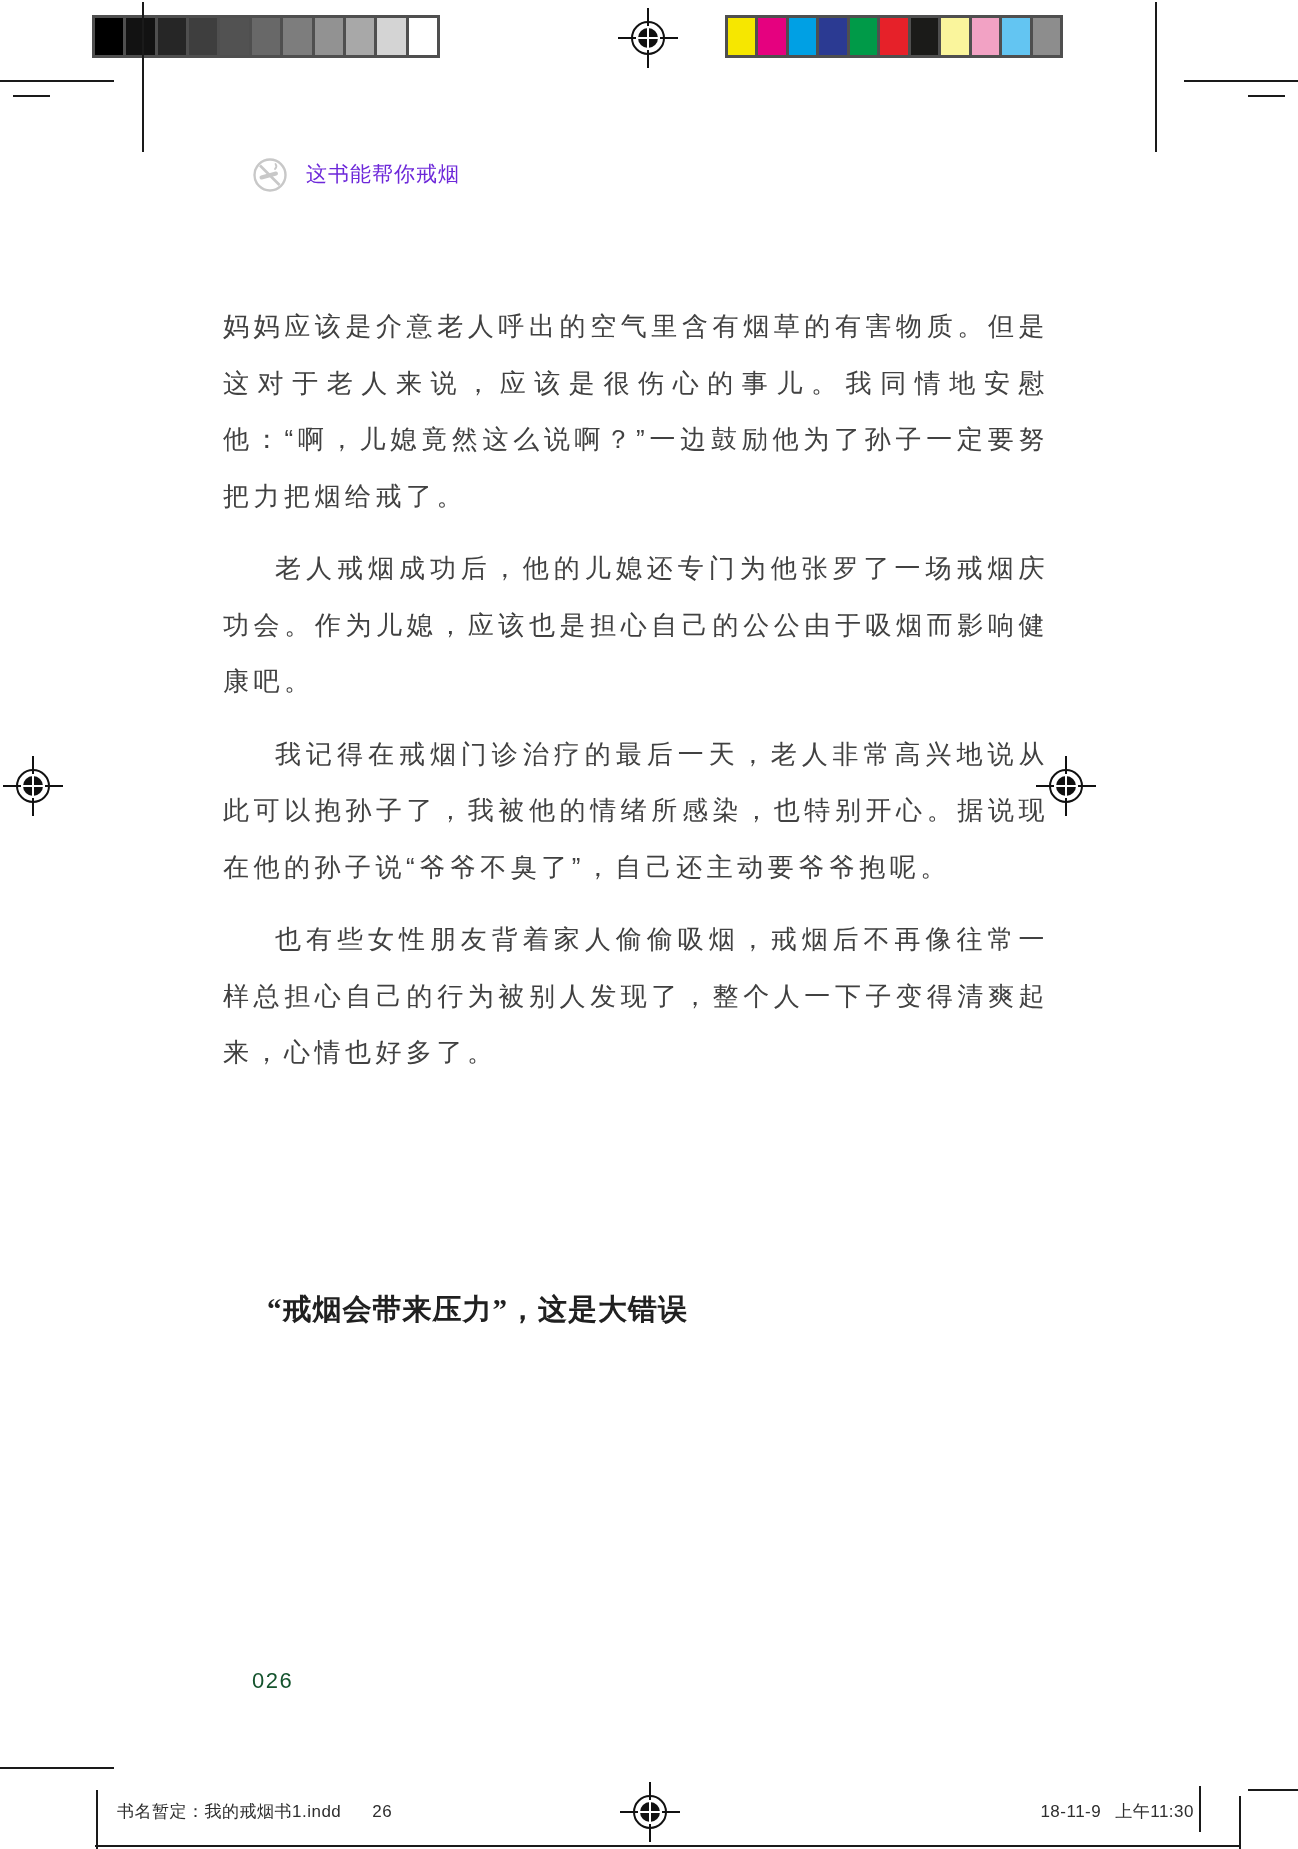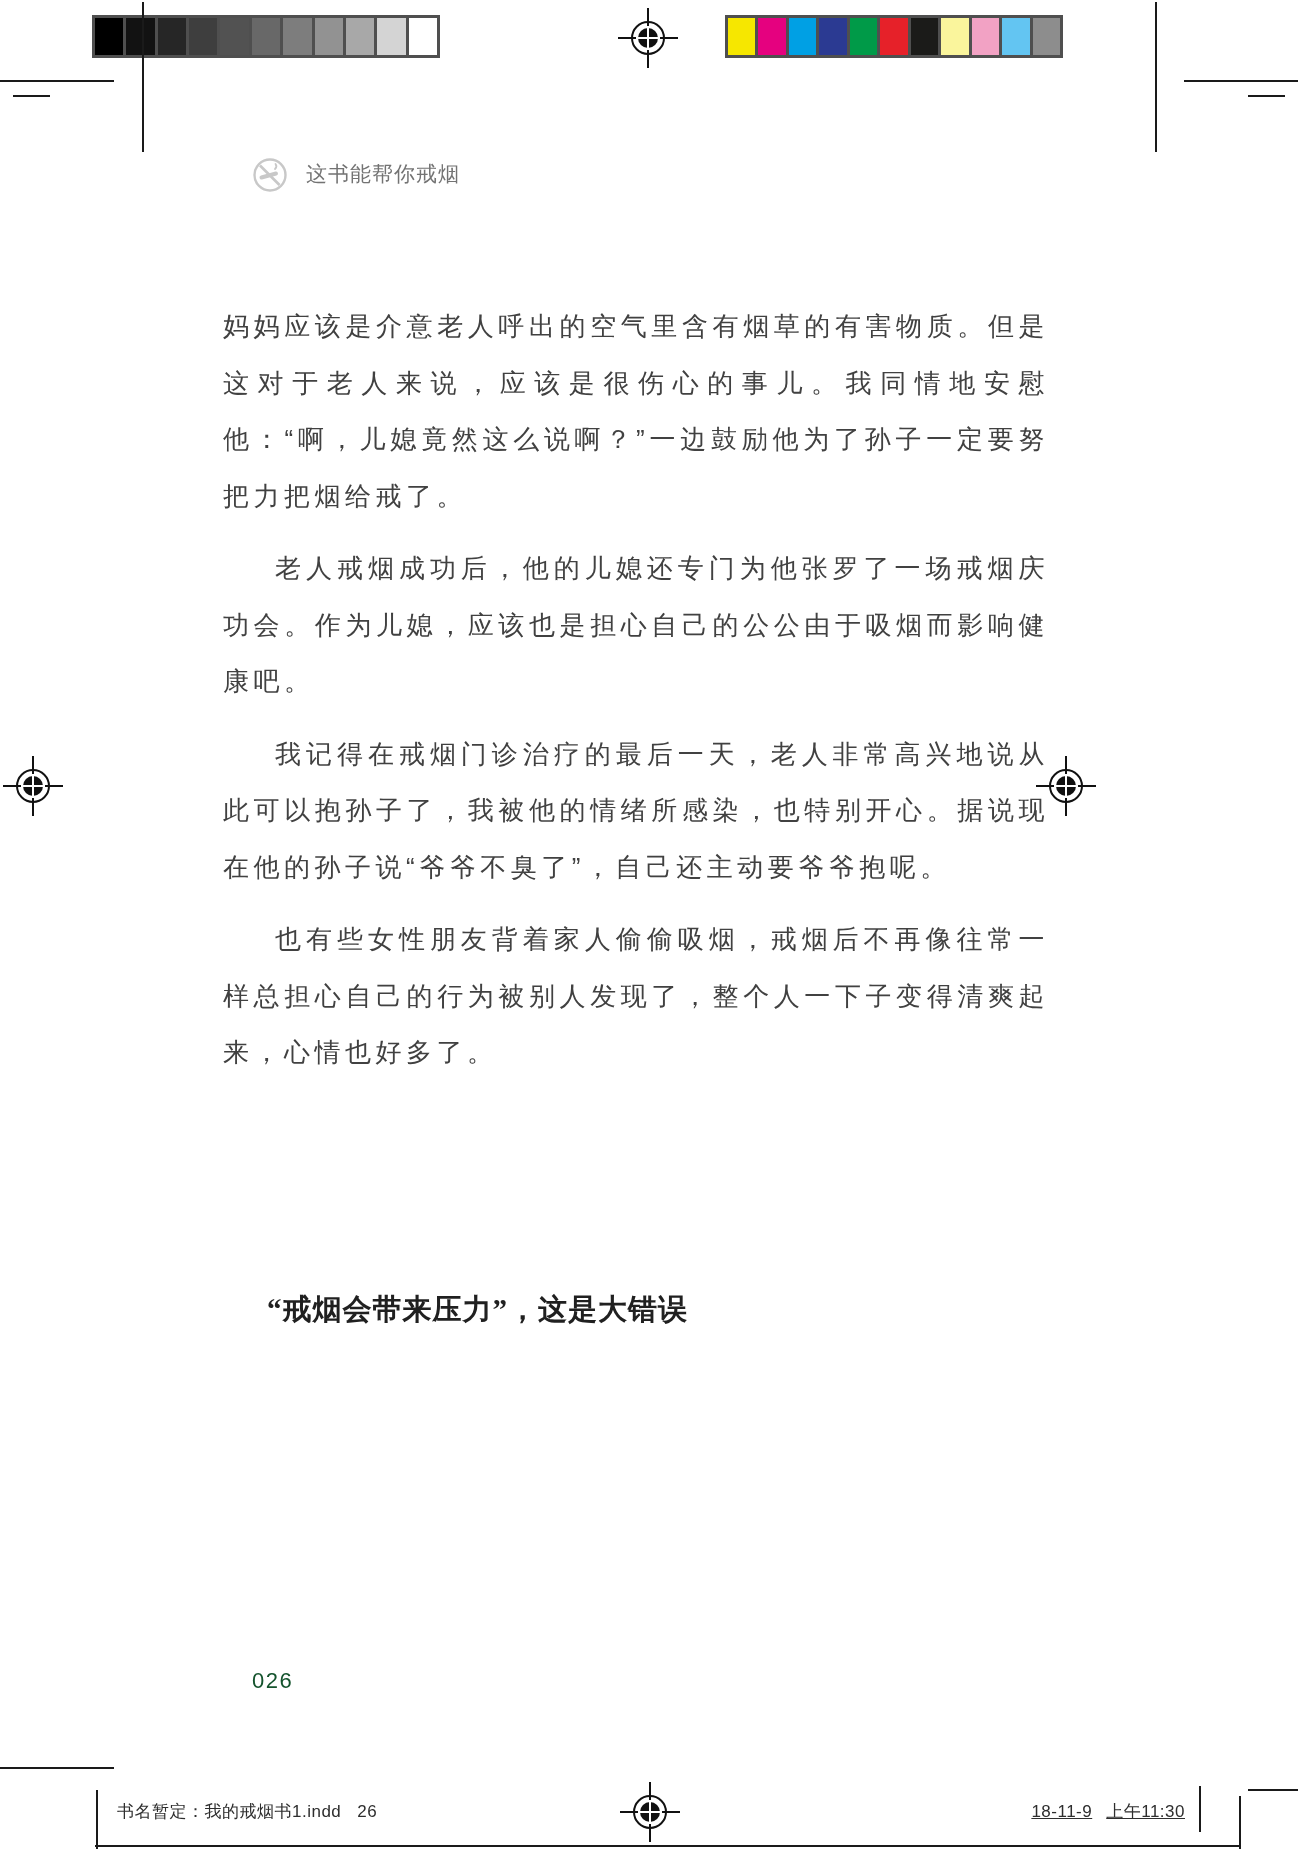--- a/index.html
+++ b/index.html
@@ -31,21 +31,21 @@
   .mark { position: absolute; background: #1a1a1a; }
 
   
   .regmark { position: absolute; width: 64px; height: 64px; }
 
   
   #logo-icon { position: absolute; left: 251px; top: 156px; width: 38px; height: 38px; }
   #logo-text {
     position: absolute; left: 306px; top: 161px;
     font-size: 21px; line-height: 26px;
-    color: #737373; letter-spacing: 1px;
+    color: #6d28d9; letter-spacing: 1px;
   }
 
   
   .bodyflow {
     position: absolute;
     left: 207px;
     width: 858px;
     font-size: 26px;
     line-height: 56.5px;
     letter-spacing: 4.5px;
@@ -77,22 +77,22 @@
     font-size: 22px; letter-spacing: 1.5px; color: #14532d;
   }
 
   
   .slug {
     position: absolute; top: 1800px;
     font-size: 17px; color: #2e2e2e; letter-spacing: 0.5px;
     white-space: nowrap;
   }
   #footer-slug { left: 117px; }
-  #footer-slug .pageref { margin-left: 16px; }
-  #footer-timestamp { right: 113px; text-decoration: underline; }
+  #footer-slug .pageref { margin-left: 31px; }
+  #footer-timestamp { right: 104px; }
   #footer-timestamp .time { margin-left: 14px; }
 </style>
 </head>
 <body>
 
 <div id="sheet">
 
   <div id="grayscale-bar" class="cal-bar">
       <div class="swatch" style="background: rgb(0, 0, 0);"></div>
       <div class="swatch" style="background: rgb(18, 18, 18);"></div>

